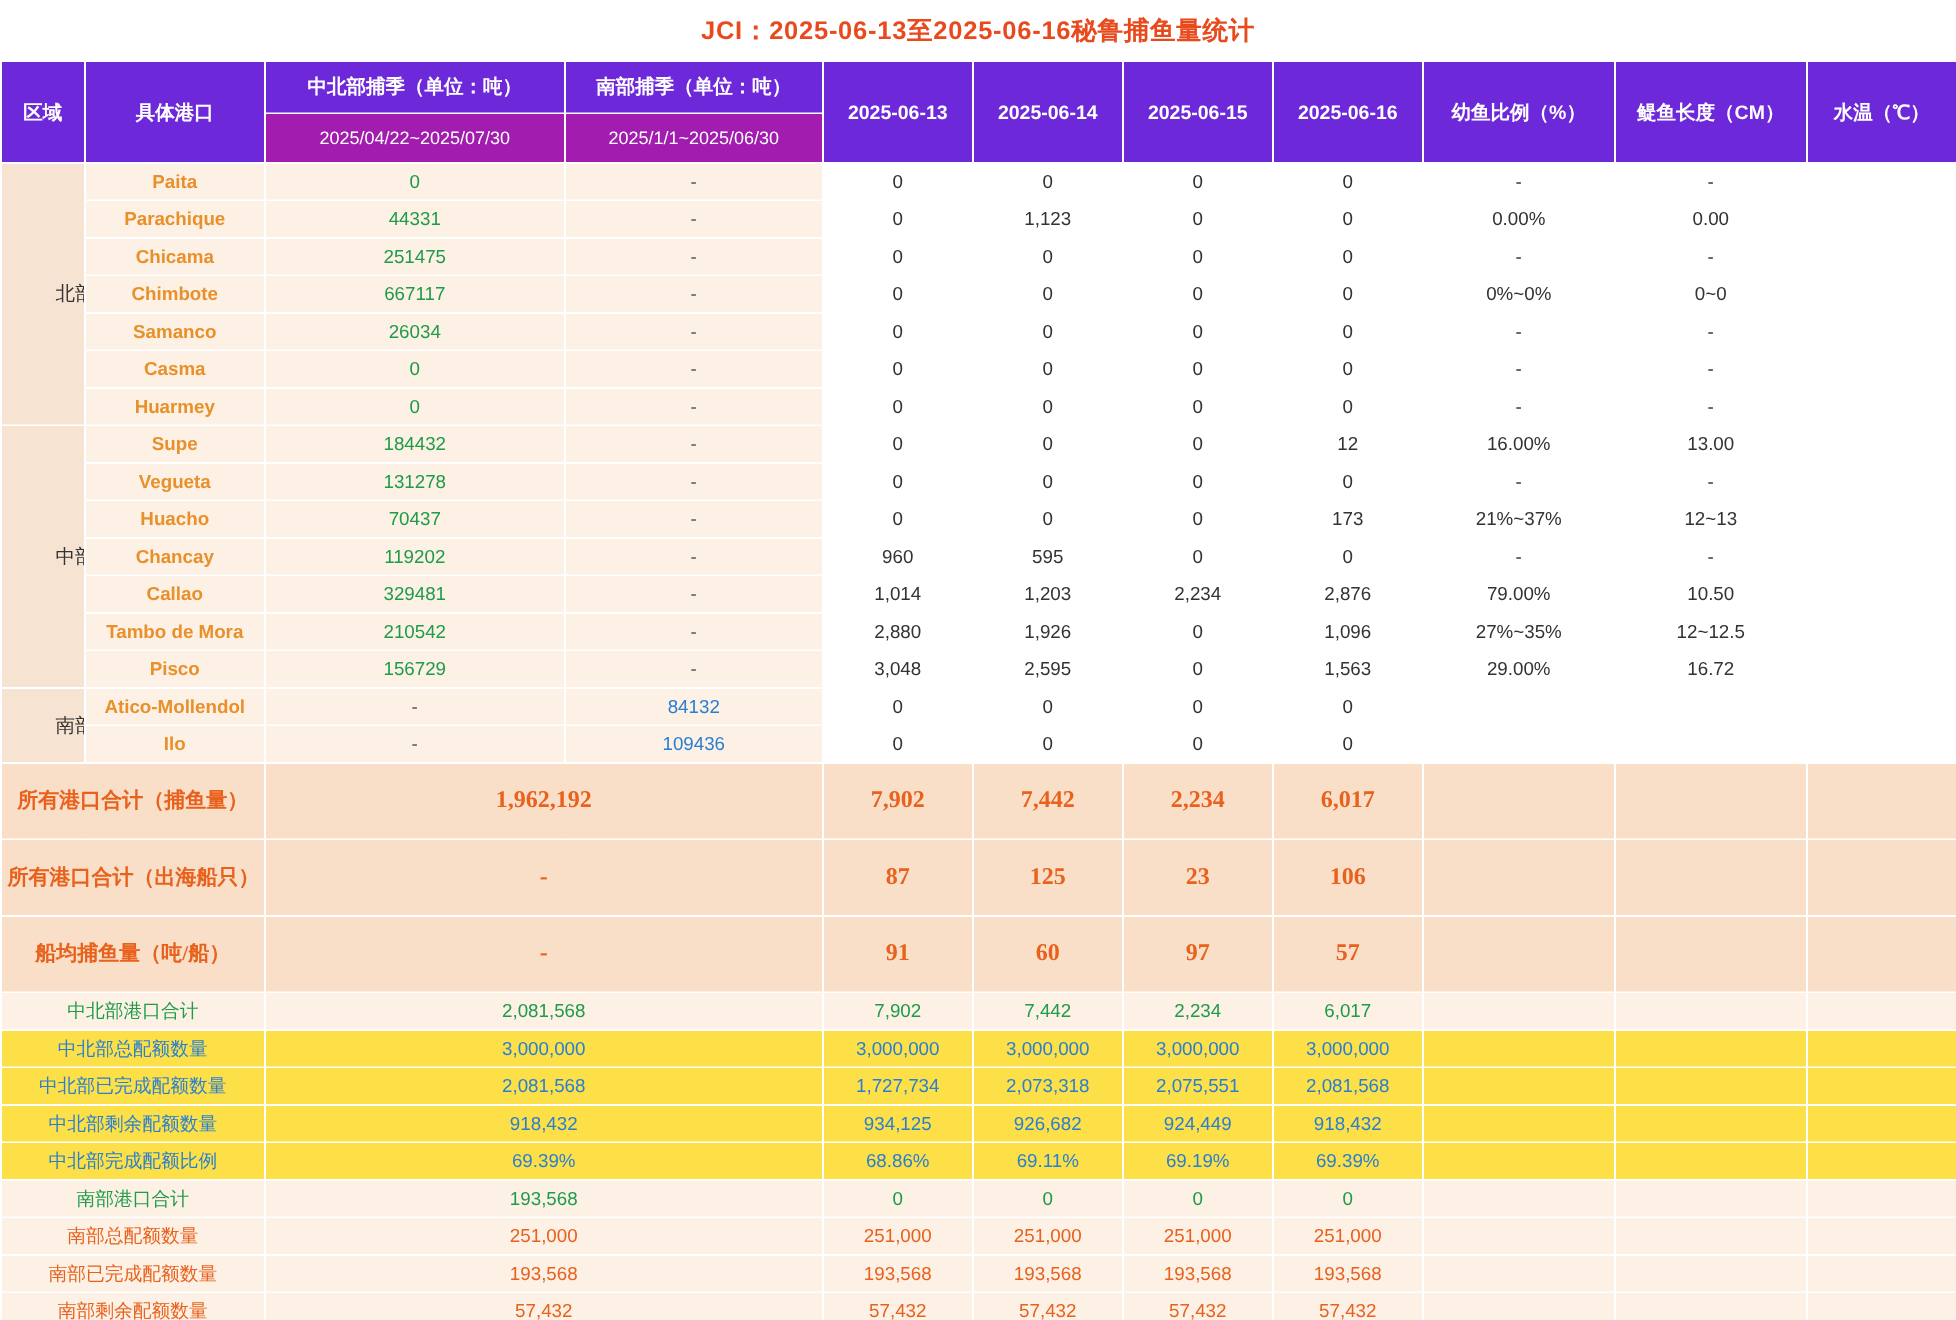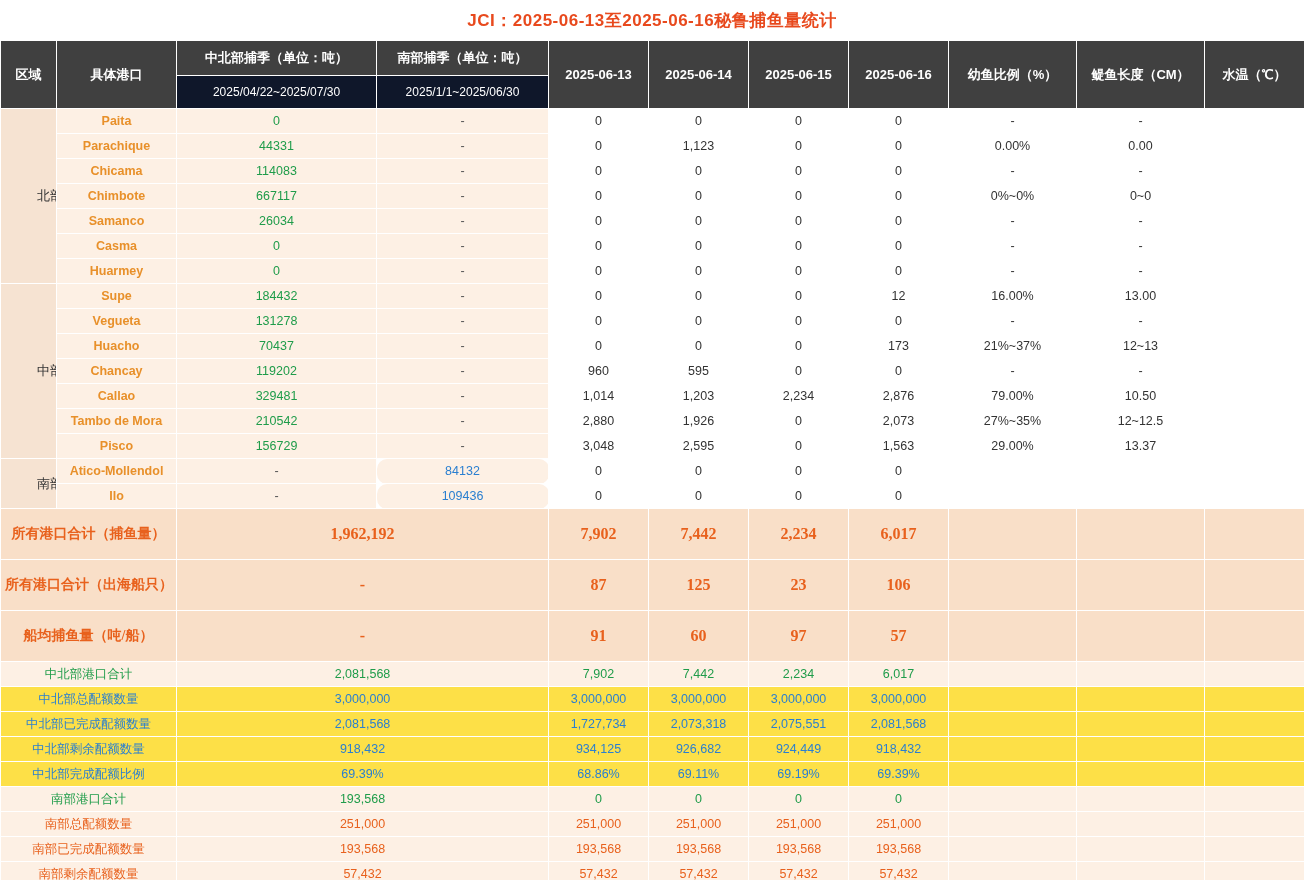--- a/index.html
+++ b/index.html
@@ -32,28 +32,28 @@
   td, th {
     border: 1px solid #ffffff;
     padding: 2px 4px;
     text-align: center;
     font-weight: normal;
     vertical-align: middle;
     overflow: hidden;
     white-space: nowrap;
   }
   .hdr {
-    background: #404040;
+    background: #6d28d9;
     color: #ffffff;
     font-weight: bold;
     font-size: 13px;
     height: 30px;
   }
   .hdr2 {
-    background: #0f172a;
+    background: #a21caf;
     color: #ffffff;
     font-size: 12px;
     height: 28px;
   }
   .region {
     background: #f6e3d2;
     color: #333;
     font-size: 13px;
     padding-left: 36px;
   }
@@ -65,21 +65,20 @@
   }
   .green {
     background: #fdf0e4;
     color: #1f9c4a;
     font-size: 12.5px;
   }
   .blue {
     background: #fdf0e4;
     color: #2a7fd0;
     font-size: 12.5px;
-    border-radius: 10px;
   }
   .dash {
     background: #fdf0e4;
     color: #555;
     font-size: 12.5px;
   }
   .num {
     background: #ffffff;
     color: #333;
     font-size: 12.5px;
@@ -177,21 +176,21 @@
         <td class="num">0</td>
         <td class="num">1,123</td>
         <td class="num">0</td>
         <td class="num">0</td>
         <td class="num">0.00%</td>
         <td class="num">0.00</td>
         <td class="num"></td>
       </tr>
       <tr class="rowdata">
         <td class="port">Chicama</td>
-        <td class="green">114083</td>
+        <td class="green">251475</td>
         <td class="dash">-</td>
         <td class="num">0</td>
         <td class="num">0</td>
         <td class="num">0</td>
         <td class="num">0</td>
         <td class="num">-</td>
         <td class="num">-</td>
         <td class="num"></td>
       </tr>
       <tr class="rowdata">
@@ -303,35 +302,35 @@
         <td class="num">10.50</td>
         <td class="num"></td>
       </tr>
       <tr class="rowdata">
         <td class="port">Tambo de Mora</td>
         <td class="green">210542</td>
         <td class="dash">-</td>
         <td class="num">2,880</td>
         <td class="num">1,926</td>
         <td class="num">0</td>
-        <td class="num">2,073</td>
+        <td class="num">1,096</td>
         <td class="num">27%~35%</td>
         <td class="num">12~12.5</td>
         <td class="num"></td>
       </tr>
       <tr class="rowdata">
         <td class="port">Pisco</td>
         <td class="green">156729</td>
         <td class="dash">-</td>
         <td class="num">3,048</td>
         <td class="num">2,595</td>
         <td class="num">0</td>
         <td class="num">1,563</td>
         <td class="num">29.00%</td>
-        <td class="num">13.37</td>
+        <td class="num">16.72</td>
         <td class="num"></td>
       </tr>
       <tr class="rowdata">
         <td class="region" rowspan="2">南部</td>
         <td class="port">Atico-Mollendol</td>
         <td class="dash">-</td>
         <td class="blue">84132</td>
         <td class="num">0</td>
         <td class="num">0</td>
         <td class="num">0</td>

